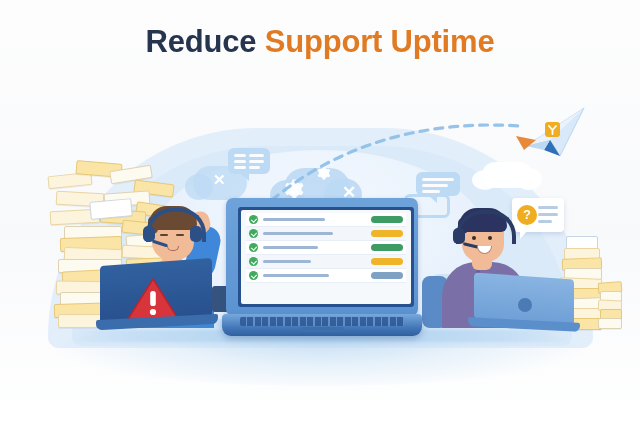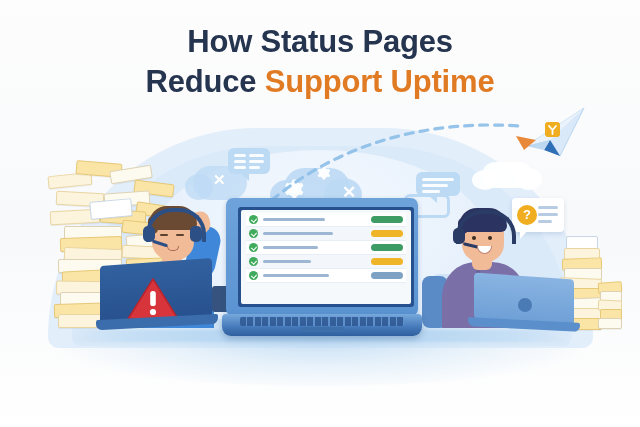--- a/index.html
+++ b/index.html
@@ -303,21 +303,20 @@
 </head>
 <body>
 
 <div id="canvas">
 
   <div class="arc-back"></div>
   <div class="arc-back2"></div>
   <div class="arc-inner-light"></div>
 
   <div class="title-wrap">
-    <div class="title-line t-navy">How Status Pages</div>
     <div class="title-line"><span class="t-navy">Reduce </span><span class="t-orange">Support Uptime</span></div>
   </div>
 
   <div class="generic" style="left:262px;top:158px;width:110px;height:56px;">
     <div class="cloud" style="left:22px;top:10px;width:66px;height:40px;border-radius:30px;"></div>
     <div class="cloud" style="left:8px;top:22px;width:34px;height:30px;"></div>
     <div class="cloud" style="left:62px;top:20px;width:38px;height:32px;"></div>
     <svg class="generic" style="left:18px;top:18px;" width="26" height="26" viewBox="0 0 24 24">
       <path fill="#ffffff" d="M12 8.2a3.8 3.8 0 1 0 0 7.6 3.8 3.8 0 0 0 0-7.6zm0 5.9a2.1 2.1 0 1 1 0-4.2 2.1 2.1 0 0 1 0 4.2z"></path>
       <path fill="#ffffff" d="M20 12c0-.5-.05-1-.14-1.5l1.9-1.3-1.7-3-2.2.8a7.9 7.9 0 0 0-2.5-1.45L14.9 3.2h-3.4l-.46 2.35A7.9 7.9 0 0 0 8.54 7L6.34 6.2l-1.7 3 1.9 1.3a8.3 8.3 0 0 0 0 3L4.64 14.8l1.7 3 2.2-.8a7.9 7.9 0 0 0 2.5 1.45l.46 2.35h3.4l.46-2.35a7.9 7.9 0 0 0 2.5-1.45l2.2.8 1.7-3-1.9-1.3c.09-.5.14-1 .14-1.5z" opacity=".95"></path>

